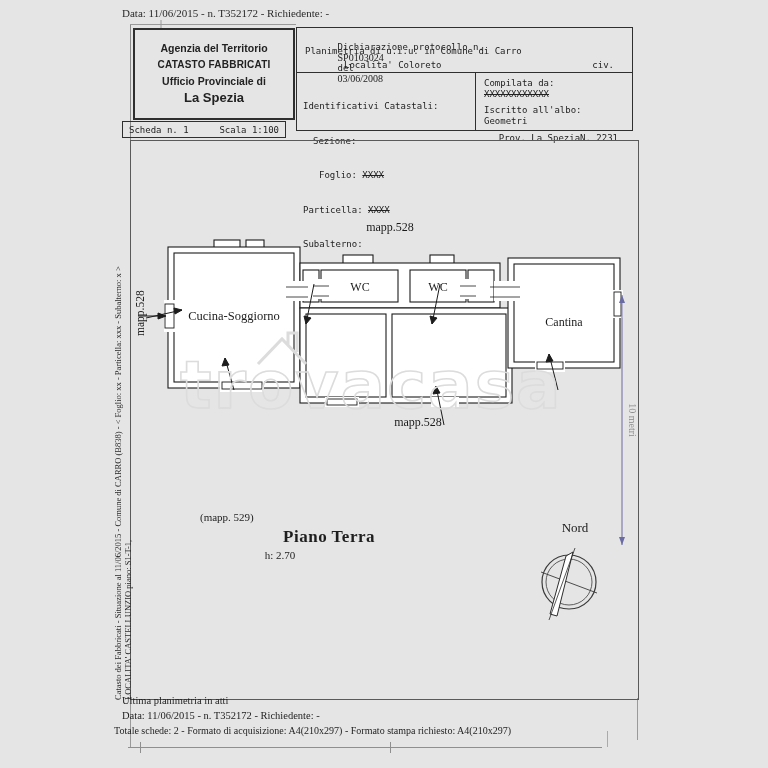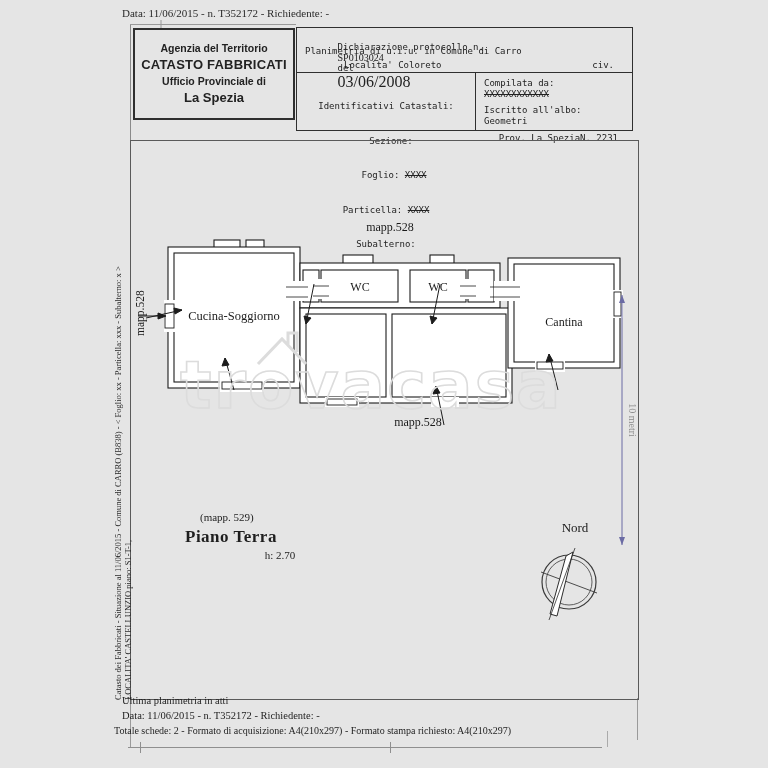--- a/index.html
+++ b/index.html
@@ -9,52 +9,52 @@
   .serif{font-family:"Liberation Serif",serif;}
   .mono{font-family:"DejaVu Sans Mono","Liberation Mono",monospace;}
   .sans{font-family:"Liberation Sans",sans-serif;}
   .strike{text-decoration:line-through;}
   
   .top-line{left:122px;top:7px;font-size:11px;color:#2a2a2a;}
   
   .box-agency{left:133px;top:28px;width:162px;height:92px;border:2px solid #2f2f2f;
               text-align:center;padding-top:11px;box-sizing:border-box;color:#222;}
   .ag1,.ag3{font-size:10.5px;font-weight:bold;line-height:15px;}
-  .ag2{font-size:13px;font-weight:bold;line-height:18px;letter-spacing:.2px;}
+  .ag2{font-size:10px;font-weight:bold;line-height:18px;letter-spacing:.2px;}
   .ag4{font-size:13px;font-weight:bold;line-height:17px;}
   
   .box-scheda{left:122px;top:121px;width:150px;height:15px;border:1.5px solid #2f2f2f;
               display:flex;justify-content:space-between;align-items:center;
               padding:0 6px;font-size:9px;box-sizing:content-box;color:#222;}
   
   .box-right{left:296px;top:27px;width:337px;height:104px;border:1px solid #2f2f2f;
              font-size:9px;color:#222;box-sizing:border-box;}
   .box-right .row{position:absolute;left:8px;white-space:pre;}
   .r1{top:4px;}.r2{top:18px;}.r3{top:32px;width:316px;display:flex;justify-content:space-between;padding-left:39px;}
   .civ{margin-right:46px;}
   .subgrid{position:absolute;left:0;top:44px;width:335px;height:58px;border-top:1px solid #2f2f2f;display:flex;}
-  .sub-left{width:166px;border-right:1px solid #2f2f2f;padding:5px 6px;line-height:11.5px;white-space:pre;text-align:center;}
+  .sub-left{width:166px;border-right:1px solid #2f2f2f;padding:5px 6px;line-height:11.5px;white-space:pre;}
   .sub-right{flex:1;padding:5px 8px;line-height:11px;position:relative;}
   .ind1{padding-left:10px;}.ind2{padding-left:16px;}
   .prov-row{display:flex;justify-content:flex-end;margin-top:6px;padding-right:6px;}
   
   .frame-main{left:130px;top:140px;width:507px;height:558px;border:1px solid #5a5a5a;}
   
   .side-text{left:113px;top:700px;width:0;height:0;}
   .side-text .inner{position:absolute;left:0;top:0;transform:rotate(-90deg);transform-origin:0 0;
                     width:562px;font-size:8.5px;line-height:10px;color:#2a2a2a;white-space:nowrap;}
   
   .lbl{font-size:12px;color:#1b1b1b;}
   .mapp-top{left:352px;top:220px;width:76px;text-align:center;}
   .mapp-bottom{left:380px;top:415px;width:76px;text-align:center;}
   .mapp-left{left:134px;top:336px;width:0;height:0;}
   .mapp-left .inner{position:absolute;transform:rotate(-90deg);transform-origin:0 0;
                     font-size:11.5px;white-space:nowrap;color:#1b1b1b;}
   .mapp529{left:200px;top:511px;width:160px;font-size:11px;}
-  .piano{left:185px;top:527px;width:190px;text-align:left;font-size:17px;font-weight:bold;letter-spacing:.5px;}
+  .piano{left:185px;top:527px;width:190px;text-align:right;font-size:17px;font-weight:bold;letter-spacing:.5px;}
   .hq{left:185px;top:549px;width:190px;text-align:center;font-size:11px;}
   
   .f1{left:122px;top:695px;font-size:10.5px;}
   .f2{left:122px;top:710px;font-size:10.5px;}
   .f3{left:114px;top:725px;font-size:10px;}
   svg{display:block;}
   .nopointer{pointer-events:none;}
 </style>
 </head>
 <body>
@@ -75,27 +75,31 @@
     <line x1="390.5" y1="742" x2="390.5" y2="753" stroke="#8f8f8f" stroke-width="1"></line>
   </svg>
 
   <div class="abs box-agency sans">
     <div class="ag1">Agenzia del Territorio</div>
     <div class="ag2">CATASTO FABBRICATI</div>
     <div class="ag3">Ufficio Provinciale di</div>
     <div class="ag4">La Spezia</div>
   </div>
 
+  <div class="abs box-scheda mono">
+    <span>Scheda n. 1</span>
+    <span>Scala 1:100</span>
+  </div>
 
   <div class="abs box-right mono">
     <div class="row r1">
       <span>Dichiarazione protocollo n.</span>
       <span class="serif" style="font-size:10px;">SP0103024</span>
       <span>del</span>
-      <span class="serif" style="font-size:16px;">03/06/2008</span>
+      <span class="serif" style="font-size:10px;">03/06/2008</span>
     </div>
     <div class="row r2">Planimetria di u.i.u. in Comune di Carro</div>
     <div class="row r3">
       <span>Localita' Coloreto</span>
       <span class="civ">civ.</span>
     </div>
     <div class="subgrid">
       <div class="sub-left">
         <div>Identificativi Catastali:</div>
         <div class="ind1">Sezione:</div>

